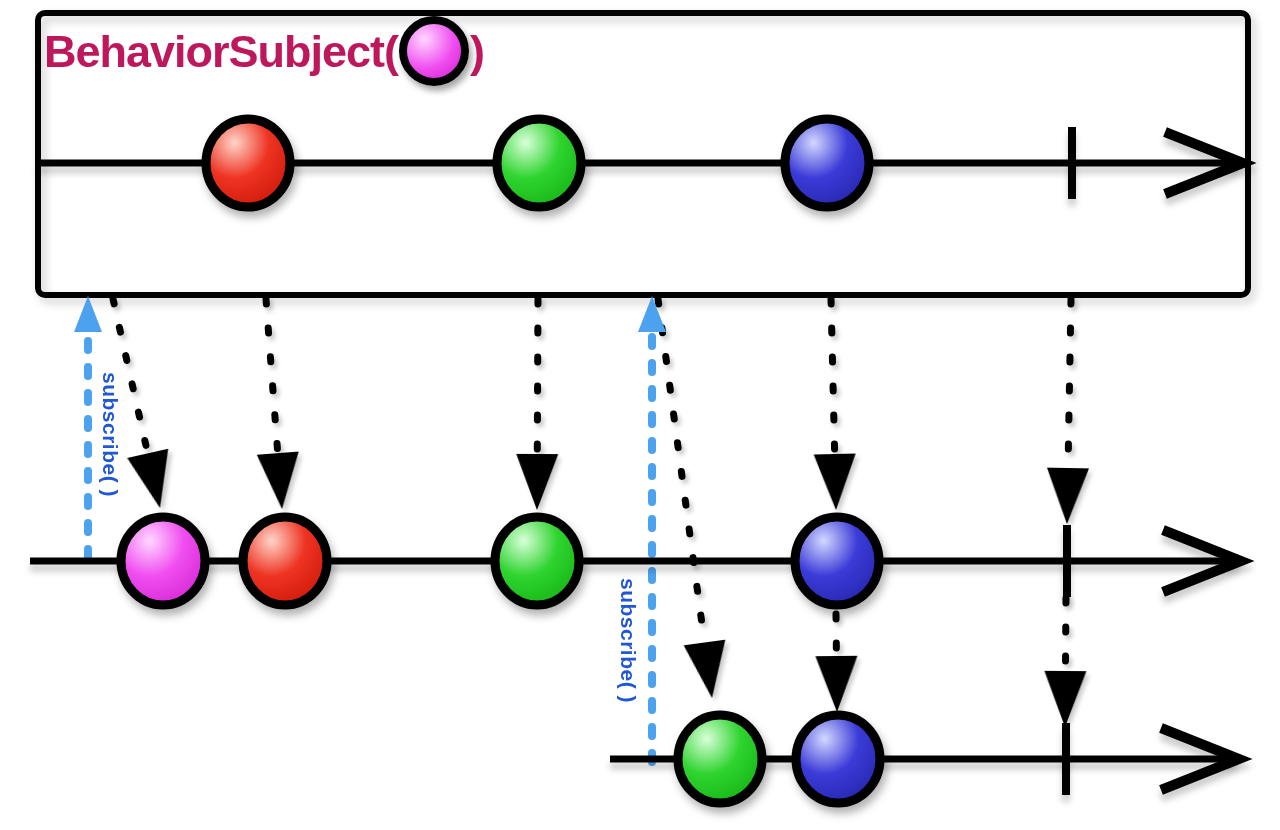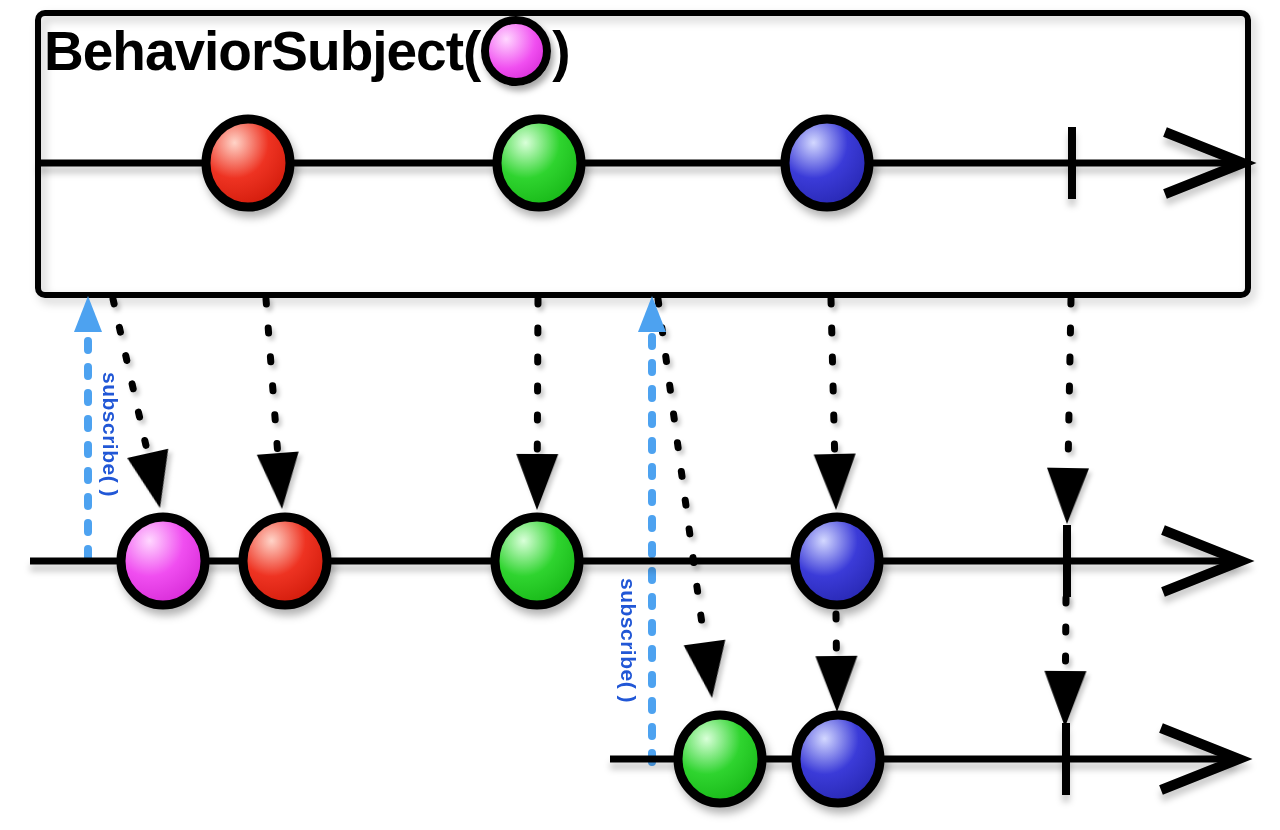--- a/index.html
+++ b/index.html
@@ -1,21 +1,21 @@
 <!DOCTYPE html>
 <html><head>
 <meta charset="utf-8">
 <style>
   html,body{margin:0;padding:0;background:#ffffff;}
   body{width:1280px;height:830px;position:relative;overflow:hidden;
        font-family:"Liberation Sans",sans-serif;}
   svg{position:absolute;left:0;top:0;}
 
   .title{position:absolute;left:44px;top:16px;display:flex;align-items:center;
-         font-size:55px;font-weight:bold;color:#000000;letter-spacing:-1px;line-height:1;}
+         font-size:45px;font-weight:bold;color:#be185d;letter-spacing:-1px;line-height:1;}
   .title-marble{display:inline-block;width:54px;height:54px;border-radius:50%;
                 border:8px solid #000;margin:0 1px;
                 box-shadow:3px 5px 6px rgba(0,0,0,0.35);}
 
   .marble{filter:drop-shadow(3px 6px 4px rgba(0,0,0,0.30));}
   .tl-line{filter:drop-shadow(0px 7px 3px rgba(0,0,0,0.20));}
   .box-rect{filter:drop-shadow(4px 5px 5px rgba(0,0,0,0.20));}
   .dash-black{filter:drop-shadow(3px 4px 2px rgba(0,0,0,0.20));}
   .sub-label{font-family:"Liberation Sans",sans-serif;font-weight:bold;font-size:21px;letter-spacing:0.5px;}
 </style>

